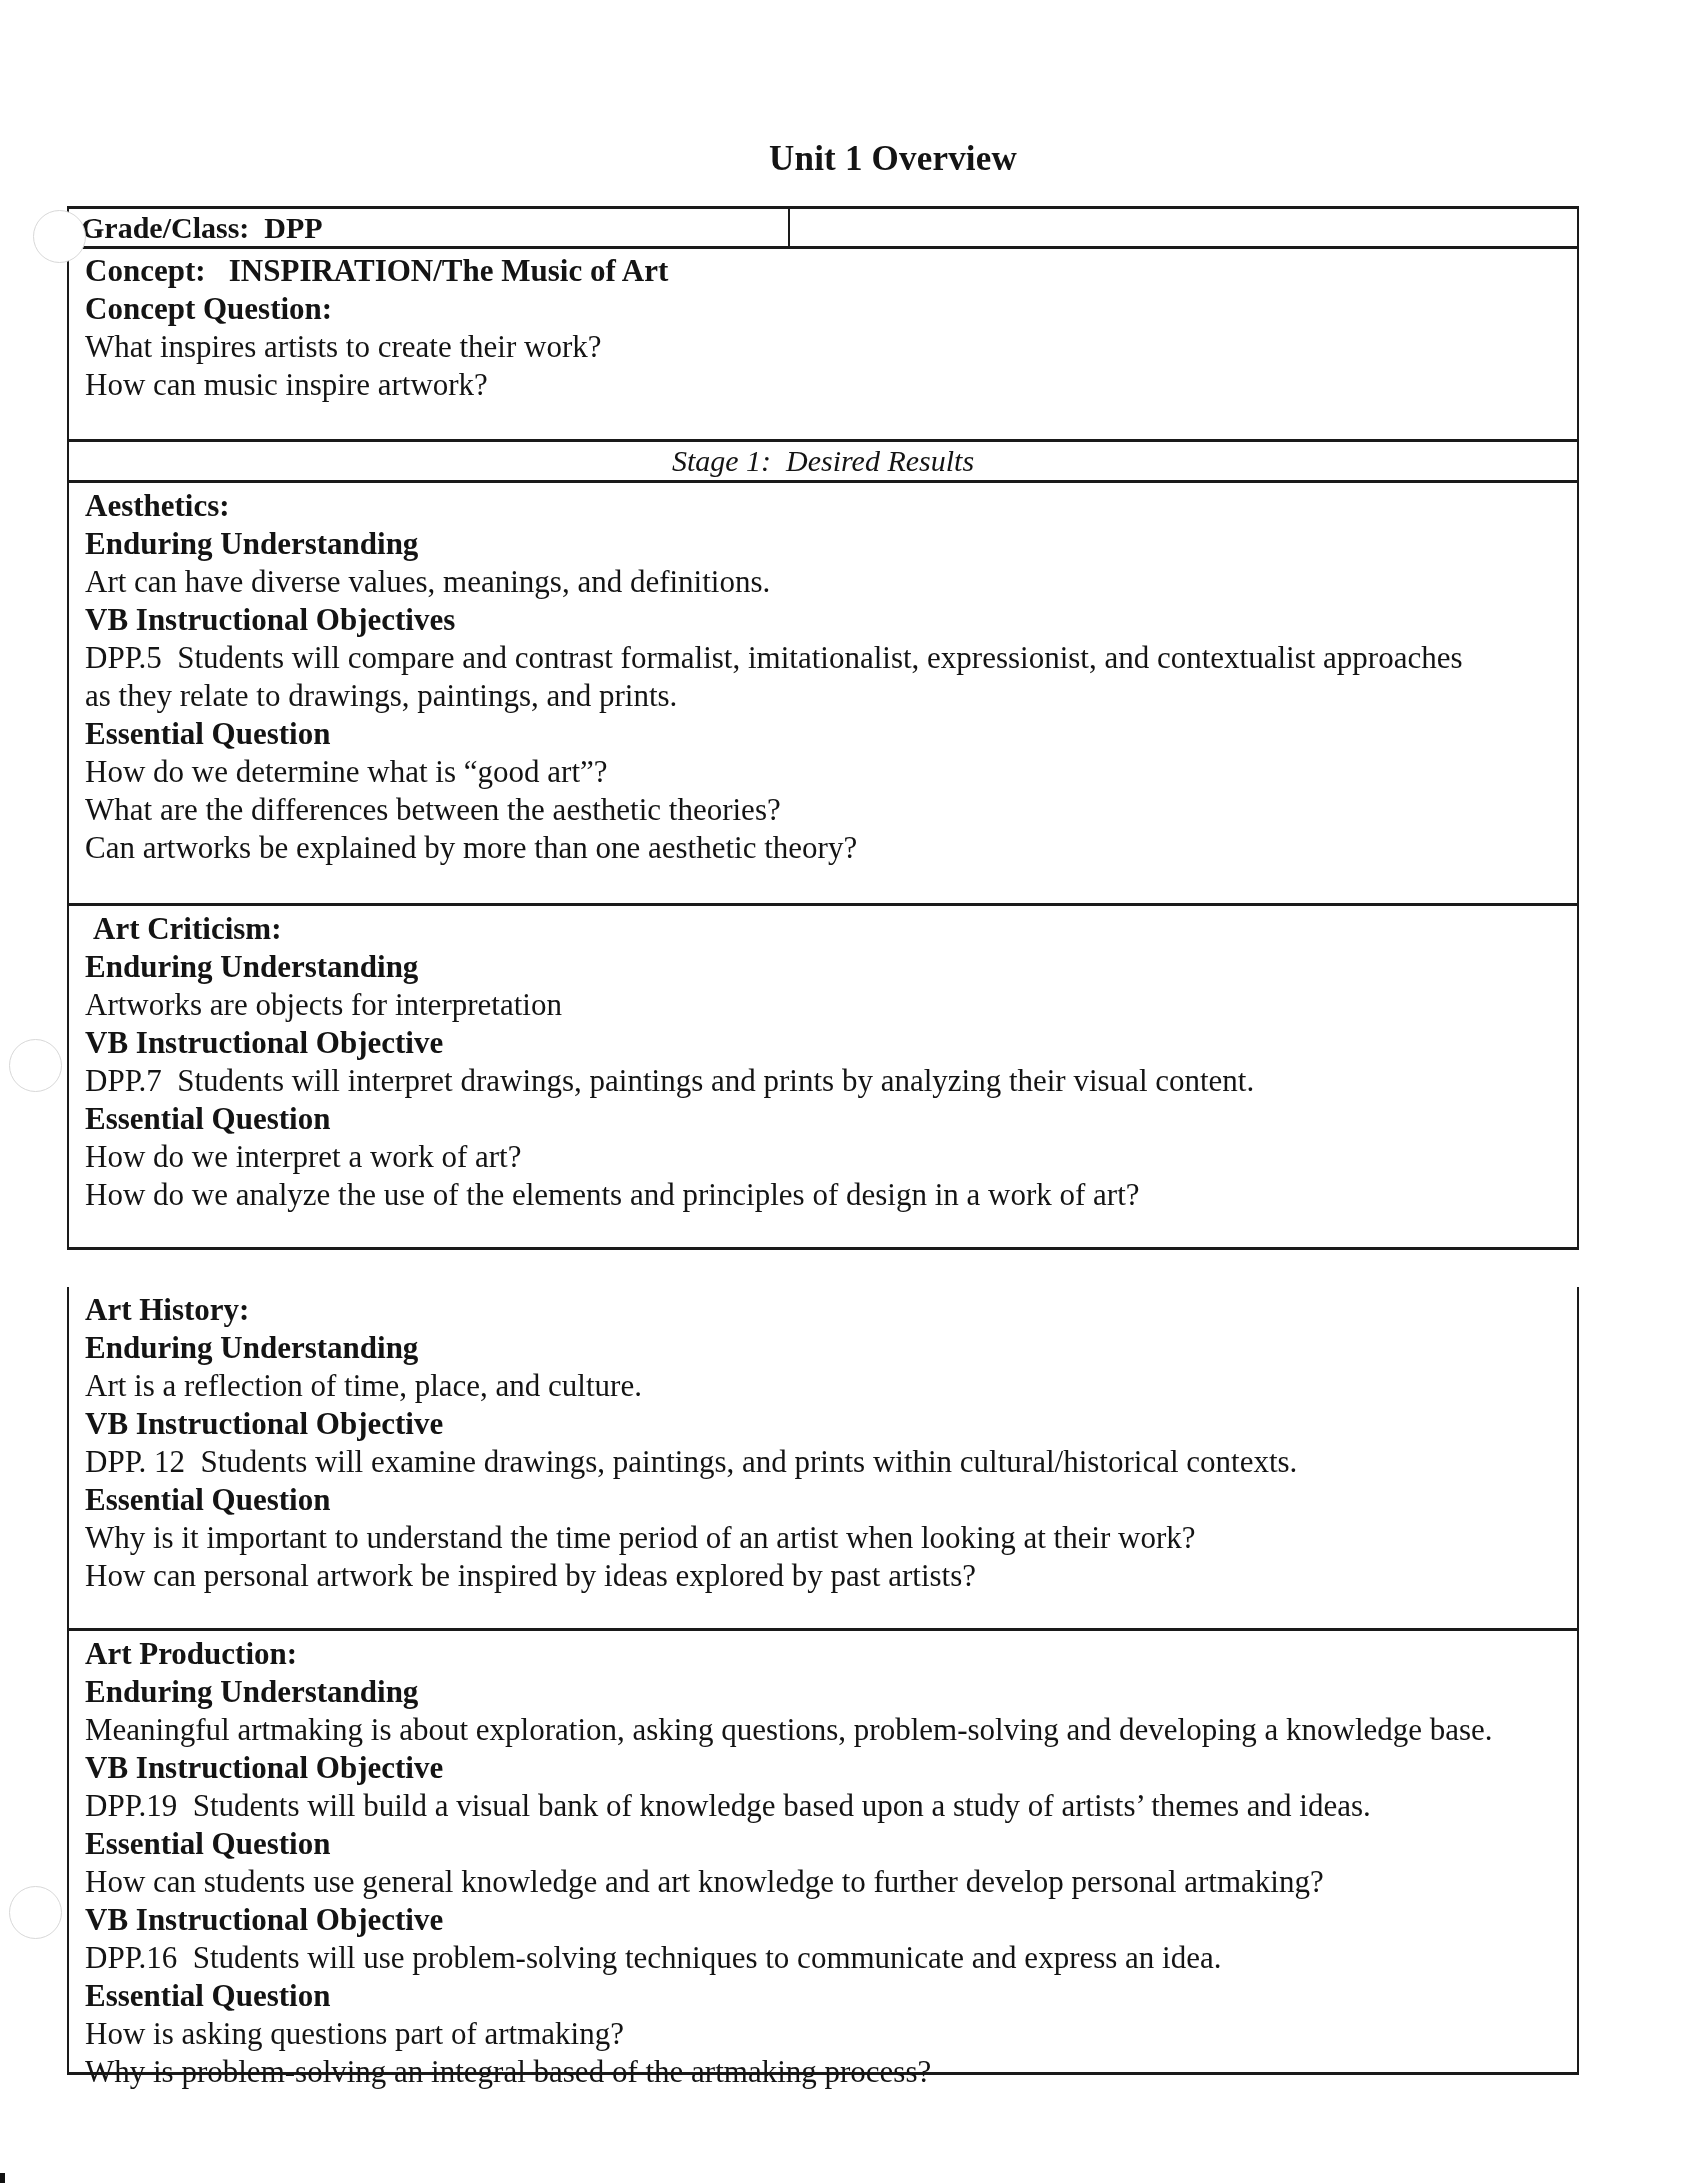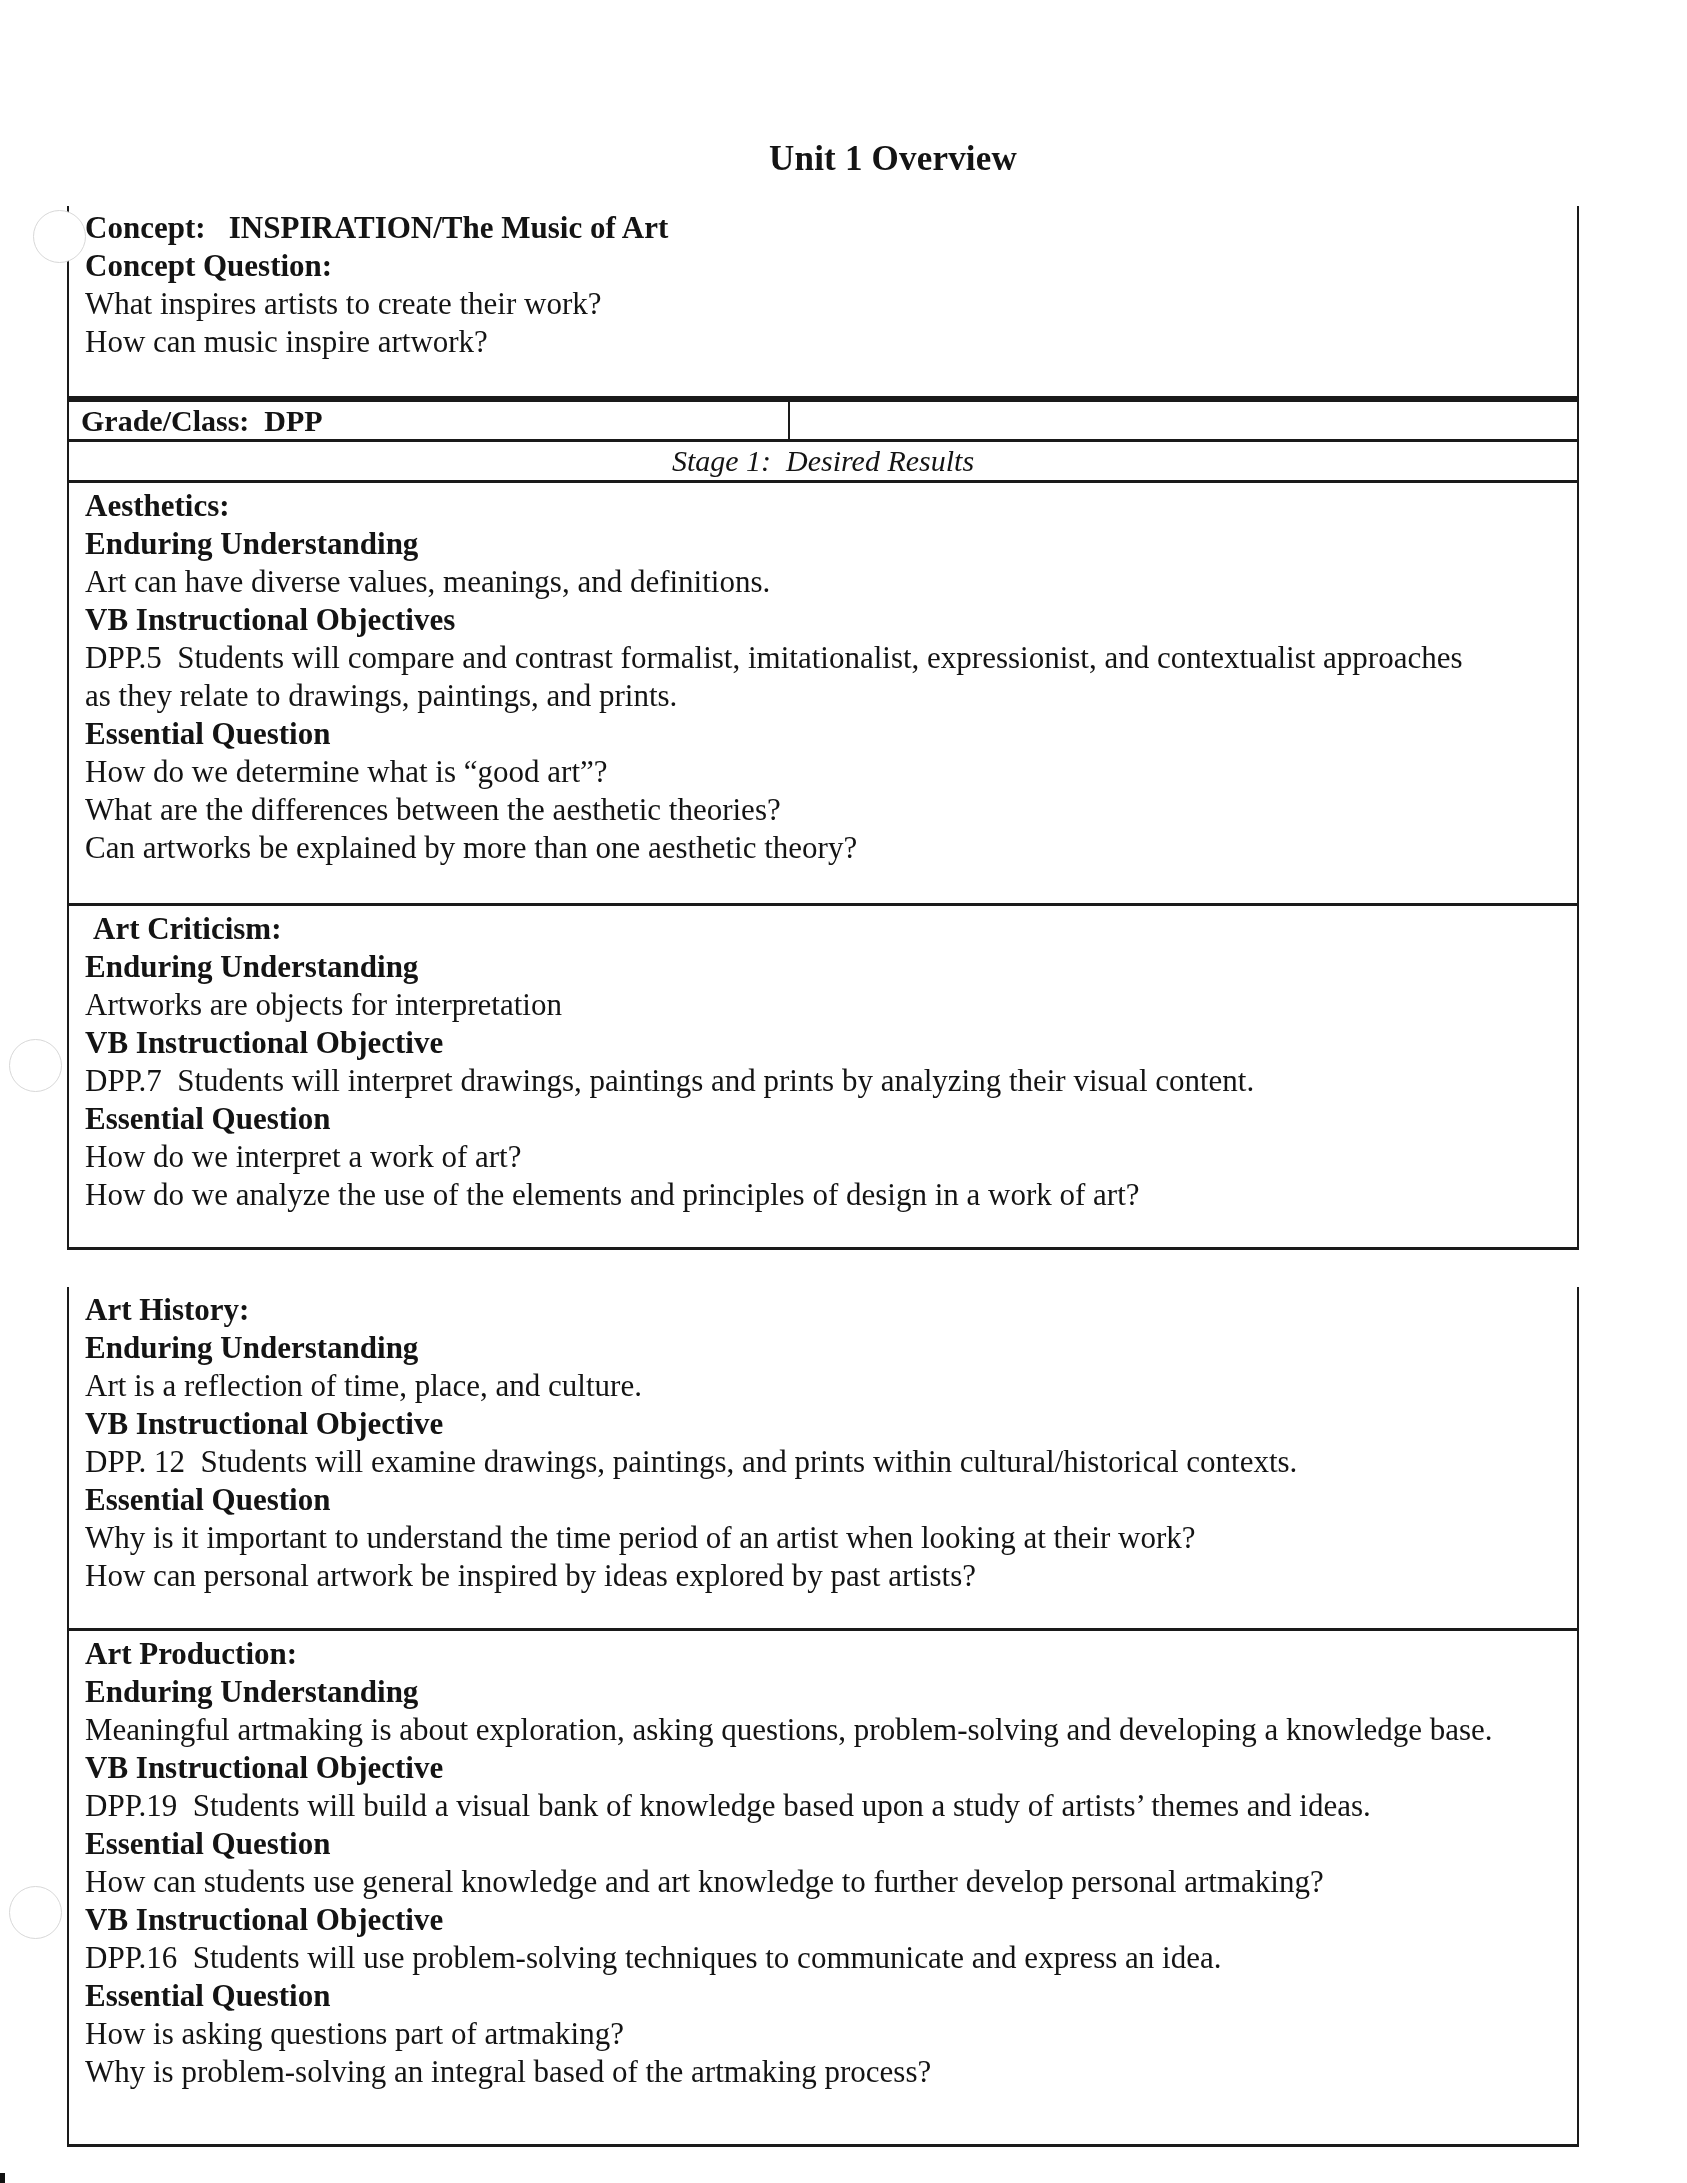--- a/index.html
+++ b/index.html
@@ -76,21 +76,21 @@
       line-height: 38px;
       white-space: pre;
     }
     .section {
       padding: 4px 0 0 16px;
       box-sizing: border-box;
     }
     .sec-aesthetics { height: 423px; }
     .sec-criticism { height: 344px; }
     .sec-history { height: 344px; margin-top: 37px; }
-    .sec-production { height: 516px; }
+    .sec-production { height: 444px; }
 
     .line {
       font-size: 31px;
       line-height: 38px;
       white-space: pre;
     }
     .bold { font-weight: bold; }
     .section-heading {
       font-weight: bold;
       font-size: 31px;
@@ -118,40 +118,40 @@
   </style>
 </head>
 <body>
 
 <div class="page-title">Unit 1 Overview</div>
 
 <table class="overview-table">
   <tbody>
     <tr>
         <td>
+      <div class="row row-top">
+        <div class="grade-cell">Grade/Class:  DPP</div>
+        <div class="grade-empty-cell"></div>
+      </div>
+    </td>
+      </tr>
+
+    <tr>
+        <td>
       <div class="row concept-row">
         <div class="line bold">Concept:   INSPIRATION/The Music of Art</div>
         <div class="line bold">Concept Question:</div>
         <div class="line">What inspires artists to create their work?</div>
         <div class="line">How can music inspire artwork?</div>
       </div>
     </td>
       </tr>
 
     <tr>
         <td>
-      <div class="row row-top">
-        <div class="grade-cell">Grade/Class:  DPP</div>
-        <div class="grade-empty-cell"></div>
-      </div>
-    </td>
-      </tr>
-
-    <tr>
-        <td>
       <div class="row stage-row">Stage 1:  Desired Results</div>
     </td>
       </tr>
 
     <tr>
         <td>
       <div class="row section sec-aesthetics">
         <div class="section-heading">Aesthetics:</div>
         <div class="line bold">Enduring Understanding</div>
         <div class="line">Art can have diverse values, meanings, and definitions.</div>

